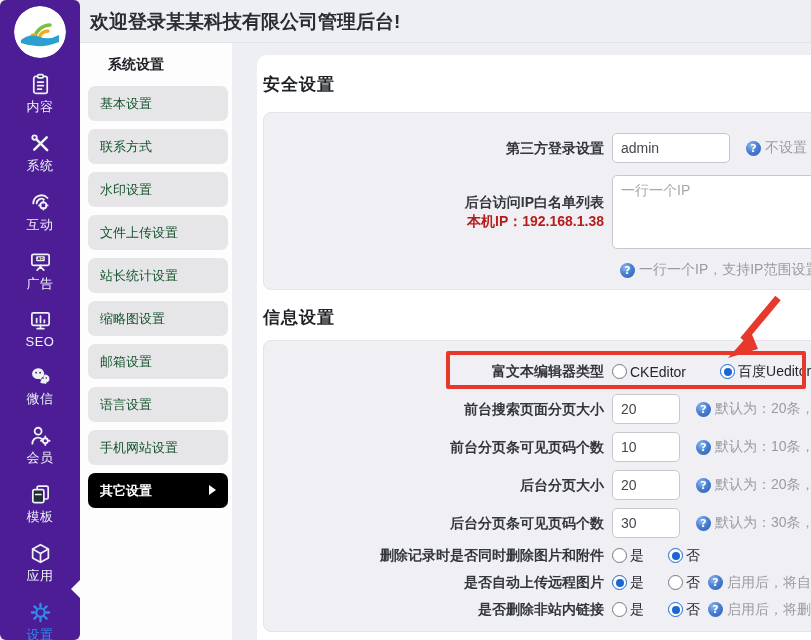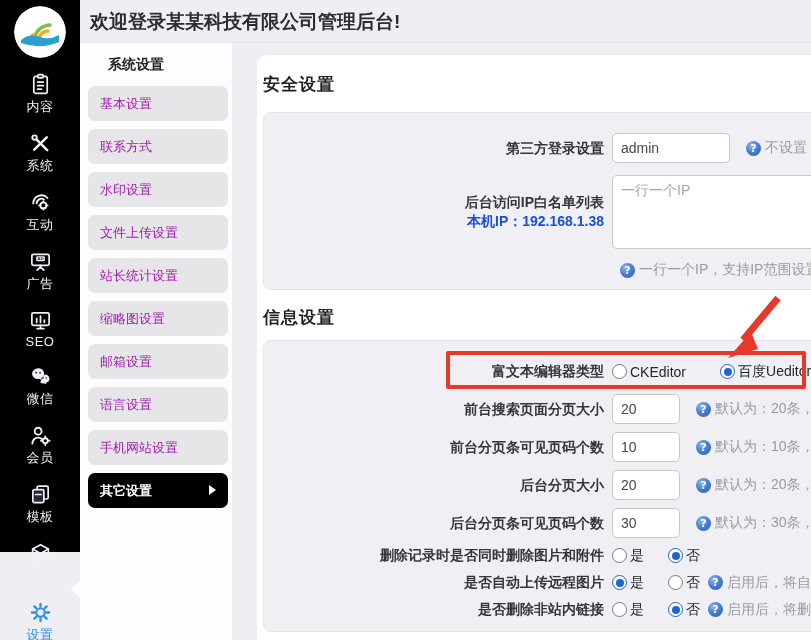--- a/index.html
+++ b/index.html
@@ -1,58 +1,58 @@
 <!DOCTYPE html>
 <html><head>
 <meta charset="utf-8">
 <style>
   * { box-sizing: border-box; margin: 0; padding: 0; }
   html,body { width: 811px; height: 640px; }
   body { font-family: "Liberation Sans", "DejaVu Sans", sans-serif; }
   .page { position: relative; width: 811px; height: 640px; overflow: hidden; background: #edeff2; }
 
   
-  .sidebar { position: absolute; left: 0; top: 0; width: 80px; height: 552px; background: #000000; z-index: 3; }
+  .sidebar { position: absolute; left: 0; top: 0; width: 80px; height: 640px; background: #4c1d95; z-index: 3; border-radius: 6px; }
   .logo { width: 52px; height: 52px; margin: 6px auto 0; border-radius: 50%; overflow: hidden; cursor: pointer; }
   .nav { display: flex; flex-direction: column; align-items: center; gap: 16px; padding-top: 15px; }
   .nav-item { display: flex; flex-direction: column; align-items: center; gap: 2px; cursor: pointer; color: #eef1f6; }
   .nav-item .nav-label { font-size: 13px; letter-spacing: 0.5px; }
   .nav-item.active { color: #2e8ded; }
   .nav-icon svg { display: block; }
   .sidebar-notch { position: absolute; right: 0; top: 580px; width: 0; height: 0;
     border: 9px solid transparent; border-right: 9px solid #fdfdfd; border-left: none; }
 
   
   .topbar { position: absolute; left: 80px; top: 0; width: 731px; height: 43px; background: #edeff2;
     border-bottom: 1px solid #e0e3e8; line-height: 43px; padding-left: 10px;
     font-size: 19px; font-weight: bold; color: #2b2d33; z-index: 2; }
 
   
   .submenu { position: absolute; left: 80px; top: 43px; width: 152px; height: 597px; background: #fdfdfd; padding: 13px 0 0 8px; z-index: 2; }
   .submenu-title { font-size: 14px; font-weight: bold; color: #1f2126; margin: 0 0 12px 20px; }
   .submenu-btn { display: flex; align-items: center; width: 140px; height: 35px; margin-bottom: 8px;
     background: #e6e6e8; border: none; border-radius: 7px; padding: 0 12px; font-size: 13px;
-    color: #a21caf; cursor: pointer; font-family: inherit; position: relative; text-align: left; }
+    color: #14532d; cursor: pointer; font-family: inherit; position: relative; text-align: left; }
   .submenu-btn.active { background: #000000; color: #fff; font-weight: bold; }
   .submenu-btn .play-icon { position: absolute; right: 12px; top: 12px; width: 0; height: 0;
     border: 5.5px solid transparent; border-left: 7px solid #fff; border-right: none; }
 
   
   .content-card { position: absolute; left: 257px; top: 55px; width: 574px; height: 600px;
     background: #fff; border-radius: 10px; padding: 18px 0 0 6px; z-index: 1; }
   .section-heading { font-size: 17px; font-weight: bold; color: #1e2126; letter-spacing: 1px; height: 22px; }
   .panel { width: 560px; background: #f0f0f4; border: 1px solid #e4e4ea; border-radius: 8px; }
   .panel-security { margin-top: 17px; height: 178px; padding-top: 14px; }
   .panel-info { margin-top: 12px; height: 292px; padding-top: 12px; }
   .heading-info { margin-top: 16px; }
 
   .frow { display: flex; align-items: center; }
   .flabel { width: 348px; padding-right: 8px; flex-shrink: 0; text-align: right;
     font-size: 14px; font-weight: bold; color: #33363c; line-height: 19px; }
-  .flabel .red-line { color: #1d4ed8; display: block; }
+  .flabel .red-line { color: #b91c1c; display: block; }
   .help { display: inline-flex; align-items: center; color: #9a9aa2; font-size: 14px; white-space: nowrap; }
   .q-icon { display: inline-flex; align-items: center; justify-content: center; flex-shrink: 0;
     width: 15px; height: 15px; border-radius: 50%; margin-right: 4px;
     background: radial-gradient(circle at 35% 30%, #8cb9ef 0%, #4a7fd2 45%, #2a5cab 100%);
     color: #fff; font-size: 11px; font-weight: bold; font-family: "DejaVu Sans", sans-serif; }
   .text-input { height: 30px; border: 1px solid #c7c7cd; border-radius: 5px; background: #fff;
     font-size: 14px; color: #45484e; padding: 0 8px; font-family: inherit; outline: none; }
   .input-admin { width: 118px; }
   .input-num { width: 68px; }
   .row-login { height: 42px; }

